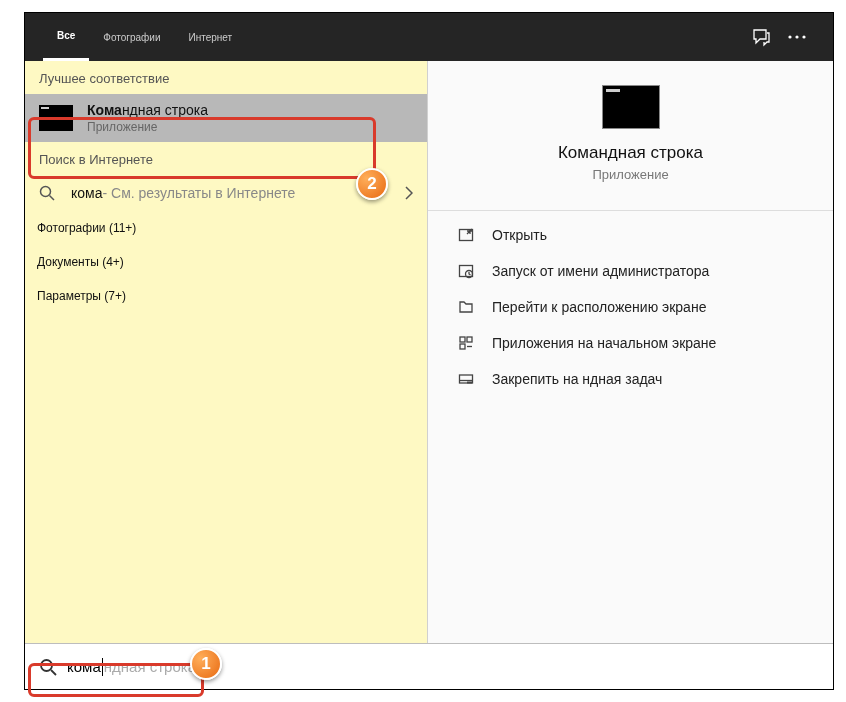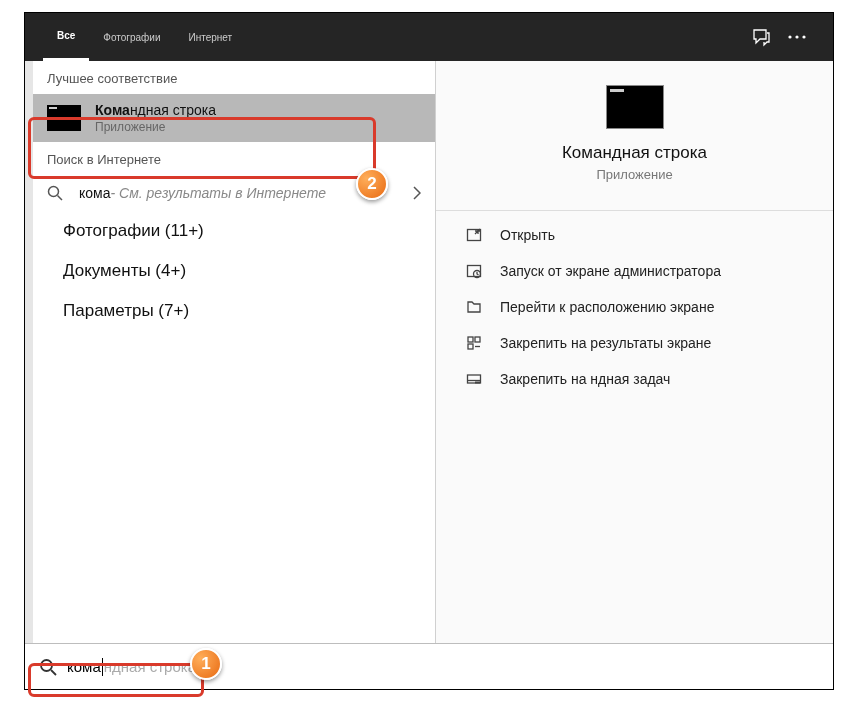--- a/index.html
+++ b/index.html
@@ -5,35 +5,35 @@
 * { margin: 0; padding: 0; box-sizing: border-box; font-family: "Segoe UI", sans-serif; }
 body { background: #fff; width: 846px; height: 702px; position: relative; overflow: hidden; }
 .frame { position: absolute; inset: 12px 12px 12px 24px; border: 1px solid #000; background: #fff; display: flex; flex-direction: column; }
 .top-tabs { background: #252525; height: 48px; display: flex; align-items: center; padding: 0 18px; color: #ccc; font-size: 10px; position: relative; }
 .top-tabs .tab { padding: 0 14px; height: 100%; display: flex; align-items: center; cursor: pointer; white-space: nowrap; }
 .top-tabs .tab.active { color: #fff; border-bottom: 3px solid #fff; font-weight: 600; padding-bottom: 0; }
 .top-tabs .spacer { flex: 1; }
 .top-tabs .icon-btn { width: 36px; height: 36px; display: flex; align-items: center; justify-content: center; cursor: pointer; color: #fff; }
 .chev { margin-left: 6px; }
 .body { flex: 1; display: flex; background: #e6e6e6; overflow: hidden; }
-.left { width: 402px; background: #ffffff; display: flex; flex-direction: column; margin-left: 8px; }
+.left { width: 402px; background: #fef9c3; display: flex; flex-direction: column; }
 .section-header { font-size: 13px; color: #555; padding: 10px 14px 8px; }
 .result-item { display: flex; align-items: center; padding: 8px 14px; position: relative; }
 .result-item.selected { background: #b8b8b8; }
 .result-item .thumb { width: 34px; height: 26px; background: #000; margin-right: 14px; flex-shrink: 0; position: relative; }
 .result-item .thumb::after { content: ""; position: absolute; top: 2px; left: 2px; width: 8px; height: 2px; background: #ccc; }
 .result-item .title { font-size: 14px; color: #111; }
 .result-item .title .bold { font-weight: 700; }
 .result-item .sub { font-size: 12px; color: #666; margin-top: 2px; }
 .web-item { display: flex; align-items: center; padding: 10px 14px; }
 .web-item .search-glyph { width: 20px; margin-right: 12px; color: #555; }
 .web-item .txt { font-size: 14px; color: #111; }
-.web-item .hint { color: #888; font-style: italic; }
+.web-item .hint { color: #888; }
 .web-item .arrow { margin-left: auto; color: #555; font-size: 16px; }
-.plain-item { padding: 10px 30px; font-size: 17px; color: #111; }
+.plain-item { padding: 10px 12px; font-size: 12px; color: #111; }
 .right { flex: 1; background: #fafafa; border-left: 1px solid #d0d0d0; padding: 24px 24px 0; display: flex; flex-direction: column; align-items: stretch; }
 .preview { display: flex; flex-direction: column; align-items: center; margin-bottom: 20px; }
 .preview .big-thumb { width: 58px; height: 44px; background: #000; border: 1px solid #888; position: relative; margin-bottom: 14px; }
 .preview .big-thumb::after { content: ""; position: absolute; top: 3px; left: 3px; width: 14px; height: 3px; background: #ccc; }
 .preview-title { font-size: 17px; color: #111; }
 .preview-sub { font-size: 13px; color: #777; margin-top: 4px; }
 .divider { border: none; border-top: 1px solid #ddd; margin: 8px -24px 6px; }
 .action { display: flex; align-items: center; padding: 10px 4px; font-size: 14px; color: #222; cursor: pointer; text-align: right; }
 .action .ico { width: 20px; margin-right: 16px; color: #444; display: inline-flex; justify-content: center; }
 .search-bar { height: 46px; background: #fff; border-top: 1px solid #bdbdbd; display: flex; align-items: center; padding: 0 14px; }
@@ -129,40 +129,40 @@
         <span>Открыть</span>
       </div>
       <div class="action">
         <span class="ico">
           <svg width="16" height="16" viewBox="0 0 16 16" fill="none" stroke="currentColor" stroke-width="1.3">
               <rect x="1.5" y="2.5" width="13" height="11"></rect>
               <circle cx="11" cy="11" r="3.5"></circle>
               <path d="M11 9v2l1.5 1"></path>
             </svg>
         </span>
-        <span>Запуск от экране администратора</span>
+        <span>Запуск от имени администратора</span>
       </div>
       <div class="action">
         <span class="ico">
           <svg width="16" height="16" viewBox="0 0 16 16" fill="none" stroke="currentColor" stroke-width="1.3">
               <path d="M2 3h4l2 2h6v8H2z"></path>
             </svg>
         </span>
         <span>Перейти к расположению экране</span>
       </div>
       <div class="action">
         <span class="ico">
           <svg width="16" height="16" viewBox="0 0 16 16" fill="none" stroke="currentColor" stroke-width="1.3">
               <rect x="2" y="2" width="5" height="5"></rect>
               <rect x="9" y="2" width="5" height="5"></rect>
               <rect x="2" y="9" width="5" height="5"></rect>
               <line x1="9" y1="11.5" x2="14" y2="11.5"></line>
             </svg>
         </span>
-        <span>Закрепить на результаты экране</span>
+        <span>Приложения на начальном экране</span>
       </div>
       <div class="action">
         <span class="ico">
           <svg width="16" height="16" viewBox="0 0 16 16" fill="none" stroke="currentColor" stroke-width="1.3">
               <rect x="1.5" y="4" width="13" height="8"></rect>
               <line x1="1.5" y1="9.5" x2="14.5" y2="9.5"></line>
               <line x1="9" y1="11.5" x2="14" y2="11.5" stroke-width="2"></line>
             </svg>
         </span>
         <span>Закрепить на ндная задач</span>

